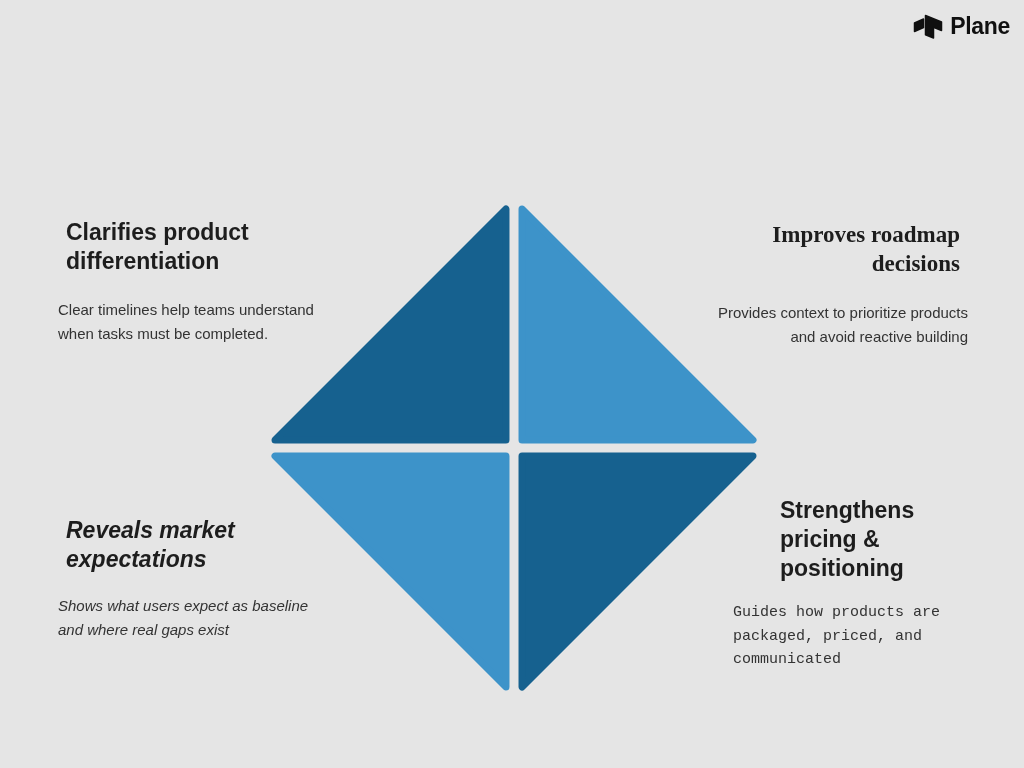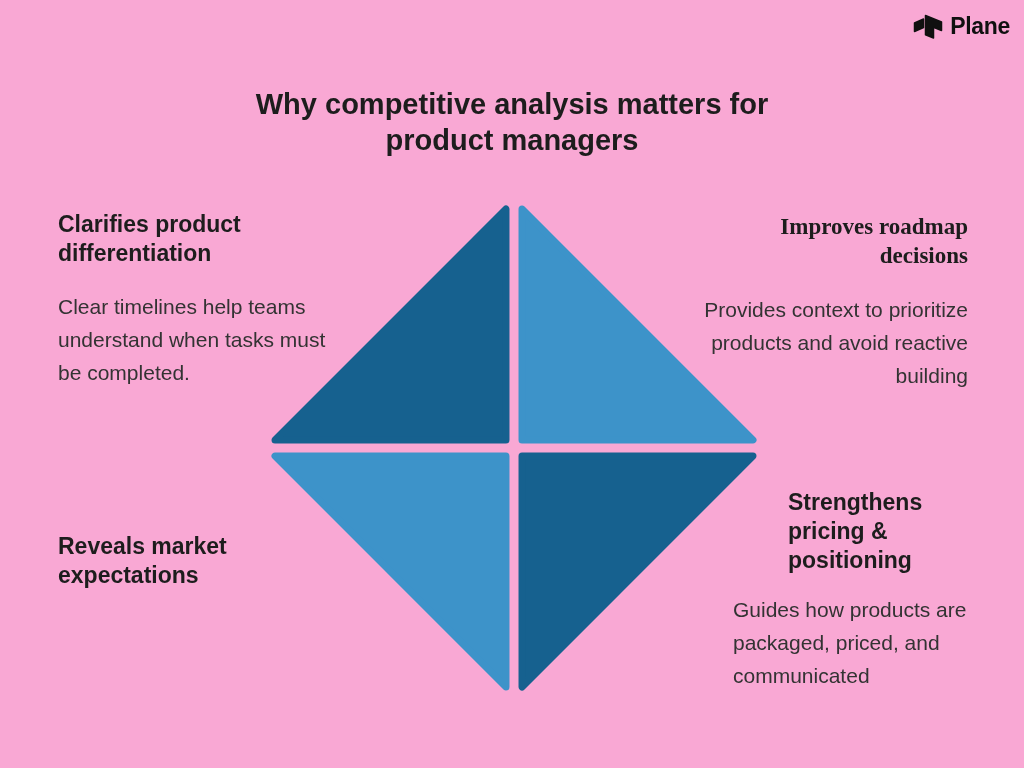--- a/index.html
+++ b/index.html
@@ -7,21 +7,21 @@
   body {
     background: #fcf8f1;
     font-family: "Liberation Sans", sans-serif;
     color: #1d1d1d;
   }
   .page {
     position: relative;
     width: 1024px;
     height: 768px;
     margin: 0 auto;
-    background: #f9a8d4;
+    background: #e5e5e5;
     overflow: hidden;
   }
 
   
   .logo {
     position: absolute;
     top: 13px;
     right: 14px;
     display: flex;
     align-items: center;
@@ -55,86 +55,83 @@
     left: 271px;
     top: 205px;
     width: 486px;
     height: 486px;
   }
   .diamond polygon { stroke-width: 7; stroke-linejoin: round; }
 
   
   .quad { position: absolute; }
   .quad h2 {
-    margin: 0;
+    margin: 8px;
     font-size: 23px;
     font-weight: 700;
     line-height: 1.26;
     color: #1d1d1d;
   }
   .quad p {
     margin: 22px 0 0 0;
-    font-size: 21px;
+    font-size: 15px;
     line-height: 1.58;
     color: #333333;
   }
   .quad-tl { left: 58px;  top: 210px; width: 300px; }
   .quad-tl h2 { max-width: 240px; }
   .quad-tl p  { max-width: 290px; }
 
   .quad-tr { right: 56px; top: 213px; width: 265px; text-align: right; }
   .quad-tr h2 { max-width: 245px; margin-left: auto; font-family: Liberation Serif, serif; }
 
-  .quad-bl { left: 58px;  top: 532px; width: 255px; }
+  .quad-bl { left: 58px;  top: 508px; width: 255px; font-style: italic; }
   .quad-bl h2 { max-width: 225px; }
   .quad-bl p  { margin-top: 20px; }
 
   .quad-br { right: 56px; top: 488px; width: 235px; text-align: left; }
   .quad-br h2 { max-width: 180px; margin-left: auto; }
-  .quad-br p  { margin-top: 18px; }
+  .quad-br p  { margin-top: 18px; font-family: Liberation Mono, monospace; }
 </style>
 </head>
 <body>
 
 <div class="page">
 
   <div class="logo">
     <svg class="logo-mark" width="30" height="26" viewBox="0 0 30 26" aria-hidden="true">
       <g fill="#101010" stroke="#101010" stroke-width="1.5" stroke-linejoin="round">
         <path d="M1.5 9 L10.5 5 V13.5 L1.5 17.5 Z"></path>
         <path d="M12.5 1.5 L28.5 8 V16.5 L20.5 13.2 V24 L12.5 20.8 Z"></path>
       </g>
     </svg>
     <span class="logo-text">Plane</span>
   </div>
 
-  <h1 class="title">
-    <span class="line">Why competitive analysis matters for</span>
-    <span class="line">product managers</span>
-  </h1>
 
   <svg class="diamond" viewBox="0 0 484 484" aria-hidden="true">
     <polygon points="234,4 234,234 4,234" stroke="#16618f" fill="#16618f"></polygon>
     <polygon points="250,4 480,234 250,234" stroke="#3d93c9" fill="#3d93c9"></polygon>
     <polygon points="4,250 234,250 234,480" stroke="#3d93c9" fill="#3d93c9"></polygon>
     <polygon points="250,250 480,250 250,480" stroke="#16618f" fill="#16618f"></polygon>
   </svg>
 
   <div class="quad quad-tl">
     <h2>Clarifies product differentiation</h2>
     <p>Clear timelines help teams understand when tasks must be completed.</p>
   </div>
 
   <div class="quad quad-tr">
     <h2>Improves roadmap decisions</h2>
     <p>Provides context to prioritize products and avoid reactive building</p>
   </div>
 
   <div class="quad quad-bl">
     <h2>Reveals market expectations</h2>
+    <p>Shows what users expect as baseline and where real gaps exist</p>
   </div>
 
   <div class="quad quad-br">
     <h2>Strengthens pricing &amp; positioning</h2>
     <p>Guides how products are packaged, priced, and communicated</p>
   </div>
 
 </div>
 
 </body></html>

